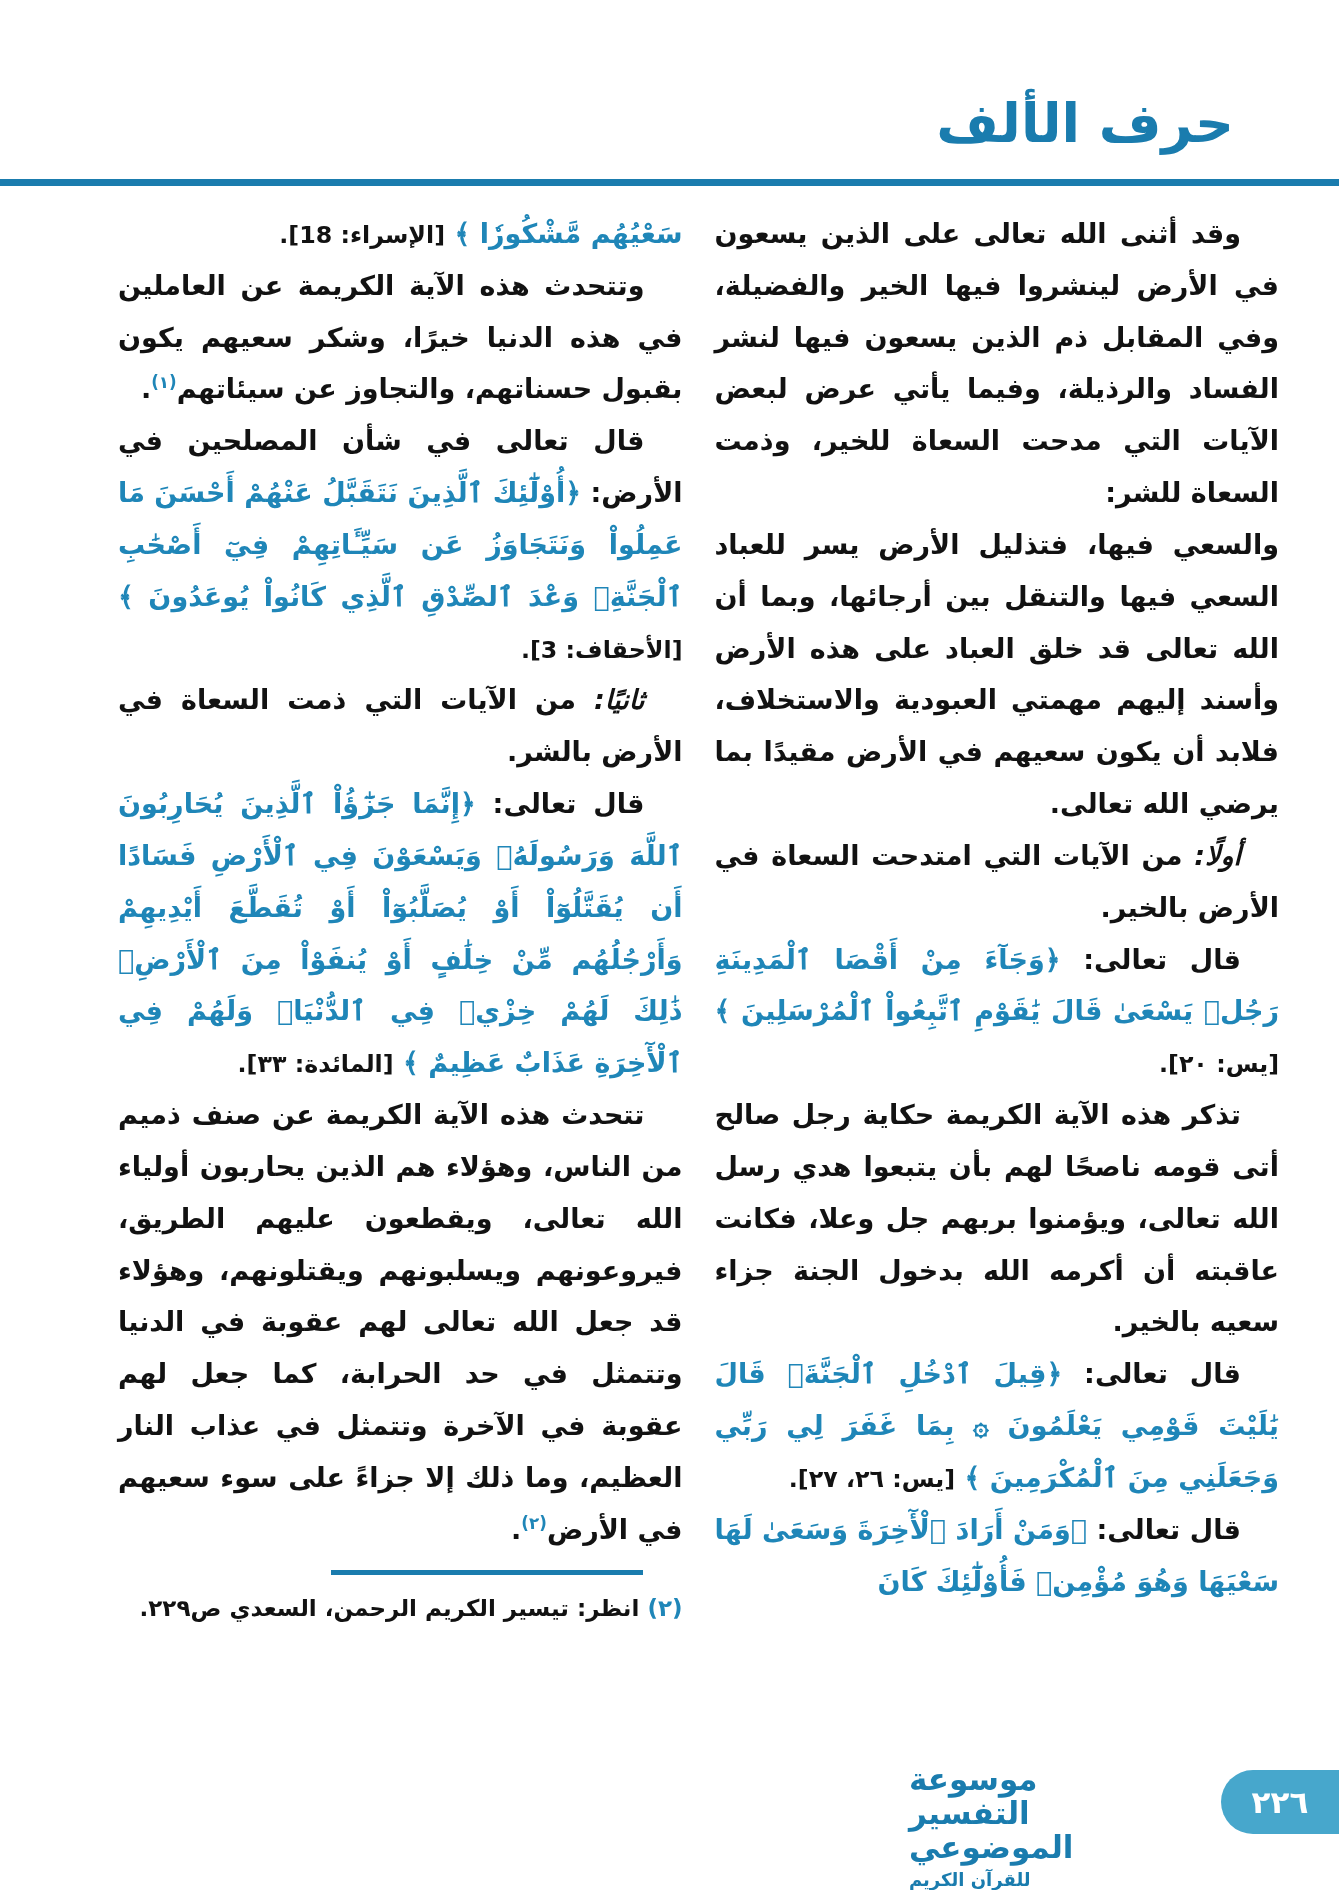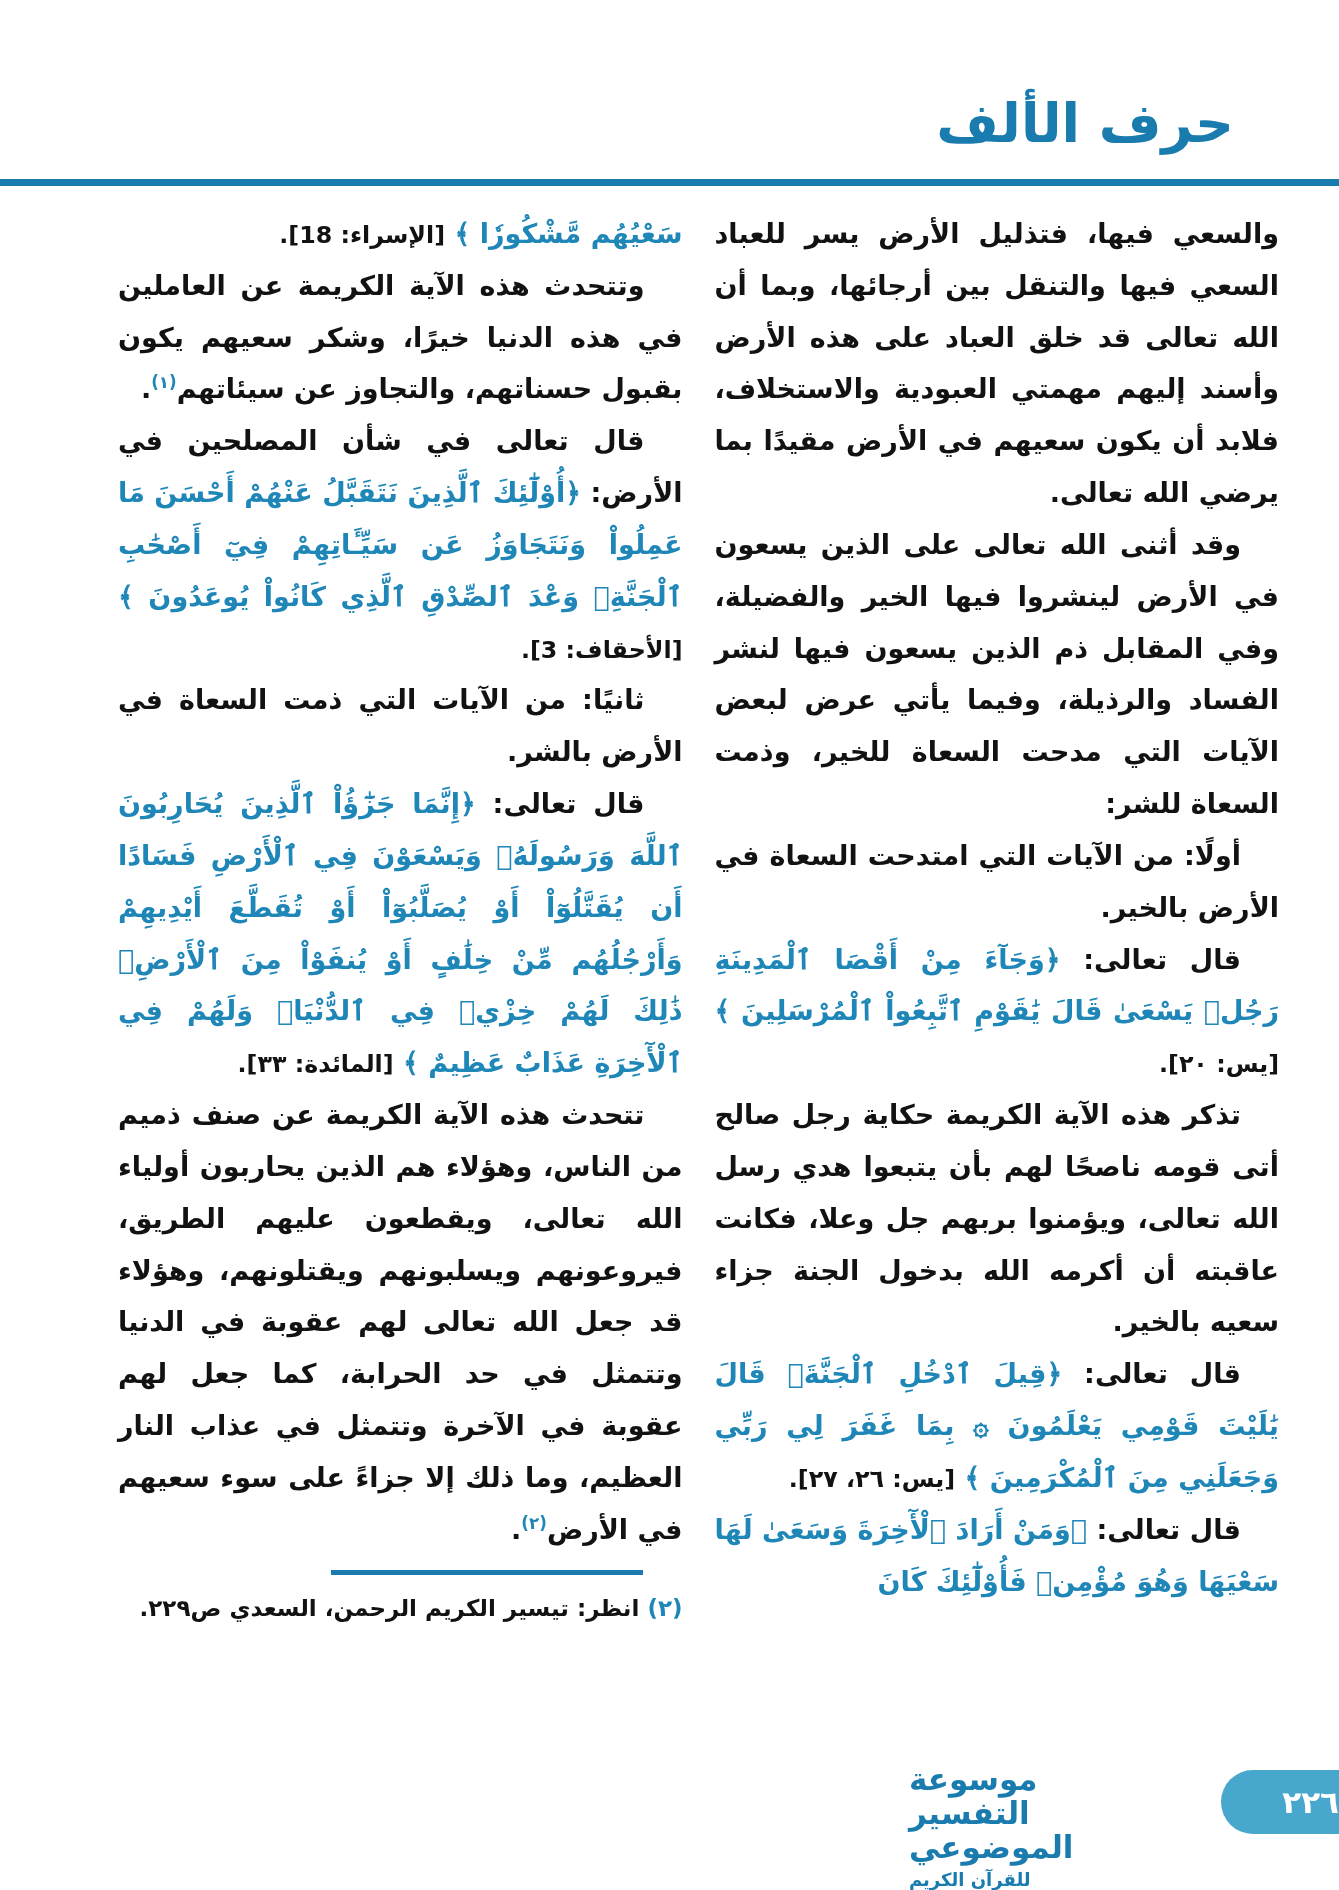--- a/index.html
+++ b/index.html
@@ -41,21 +41,21 @@
   .col{flex:1 1 0;}
   .para{
     font-size:27px;font-weight:bold;
     line-height:1.92;
     text-align:justify;
     text-align-last:right;
     color:var(--ink);
   }
   .para.indent{text-indent:38px;}
   .seg-quran{color:var(--quran);}
-  .seg-bold{font-weight:bold;}
+  .seg-bold{font-weight:bold;font-style:italic;}
   .seg-ref{color:var(--ink);font-size:0.88em;}
   .seg-fnref{
     color:var(--quran);
     vertical-align:super;
     font-size:0.62em;
   }
   
   .footnote-sep{
     width:312px;height:5px;
     background:var(--accent);
@@ -82,33 +82,33 @@
   .footer-logo .l1{font-size:31px;font-weight:bold;letter-spacing:-1px;}
   .footer-logo .l2{font-size:18px;font-weight:bold;margin-top:6px;}
   .page-tab{
     position:absolute;
     top:1770px;right:0;
     width:118px;height:64px;
     background:var(--tab);
     border-radius:34px 0 0 34px;
     color:#ffffff;
     font-size:31px;font-weight:bold;
-    line-height:64px;
+    line-height:64px;text-align:center;
   }
 </style>
 </head>
 <body>
 
 <div class="header-title">حرف الألف</div>
 <div class="header-rule"></div>
 
 <div class="content">
   <div class="col">
+      <p class="para indent"><span class="seg-text">وقد أثنى الله تعالى على الذين يسعون في الأرض لينشروا فيها الخير والفضيلة، وفي المقابل ذم الذين يسعون فيها لنشر الفساد والرذيلة، وفيما يأتي عرض لبعض الآيات التي مدحت السعاة للخير، وذمت السعاة للشر:</span></p>
       <p class="para"><span class="seg-text">والسعي فيها، فتذليل الأرض يسر للعباد السعي فيها والتنقل بين أرجائها، وبما أن الله تعالى قد خلق العباد على هذه الأرض وأسند إليهم مهمتي العبودية والاستخلاف، فلابد أن يكون سعيهم في الأرض مقيدًا بما يرضي الله تعالى.</span></p>
-      <p class="para indent"><span class="seg-text">وقد أثنى الله تعالى على الذين يسعون في الأرض لينشروا فيها الخير والفضيلة، وفي المقابل ذم الذين يسعون فيها لنشر الفساد والرذيلة، وفيما يأتي عرض لبعض الآيات التي مدحت السعاة للخير، وذمت السعاة للشر:</span></p>
       <p class="para indent"><span class="seg-bold">أولًا: </span><span class="seg-text">من الآيات التي امتدحت السعاة في الأرض بالخير.</span></p>
       <p class="para indent"><span class="seg-text">قال تعالى: </span><span class="seg-quran">﴿وَجَآءَ مِنْ أَقْصَا ٱلْمَدِينَةِ رَجُلٞ يَسْعَىٰ قَالَ يَٰقَوْمِ ٱتَّبِعُواْ ٱلْمُرْسَلِينَ ﴾ </span><span class="seg-ref">[يس: ٢٠].</span></p>
       <p class="para indent"><span class="seg-text">تذكر هذه الآية الكريمة حكاية رجل صالح أتى قومه ناصحًا لهم بأن يتبعوا هدي رسل الله تعالى، ويؤمنوا بربهم جل وعلا، فكانت عاقبته أن أكرمه الله بدخول الجنة جزاء سعيه بالخير.</span></p>
       <p class="para indent"><span class="seg-text">قال تعالى: </span><span class="seg-quran">﴿قِيلَ ٱدْخُلِ ٱلْجَنَّةَۖ قَالَ يَٰلَيْتَ قَوْمِي يَعْلَمُونَ ۞ بِمَا غَفَرَ لِي رَبِّي وَجَعَلَنِي مِنَ ٱلْمُكْرَمِينَ ﴾ </span><span class="seg-ref">[يس: ٢٦، ٢٧].</span></p>
       <p class="para indent"><span class="seg-text">قال تعالى: </span><span class="seg-quran">﴿وَمَنْ أَرَادَ ٱلْأٓخِرَةَ وَسَعَىٰ لَهَا سَعْيَهَا وَهُوَ مُؤْمِنٞ فَأُوْلَٰٓئِكَ كَانَ</span></p>
     </div>
   <div class="col">
 
   <p class="para"><span class="seg-quran">سَعْيُهُم مَّشْكُورٗا ﴾ </span><span class="seg-ref">[الإسراء: 18].</span></p>
       <p class="para indent"><span class="seg-text">وتتحدث هذه الآية الكريمة عن العاملين في هذه الدنيا خيرًا، وشكر سعيهم يكون بقبول حسناتهم، والتجاوز عن سيئاتهم</span><span class="seg-fnref">(١)</span><span class="seg-text">.</span></p>

